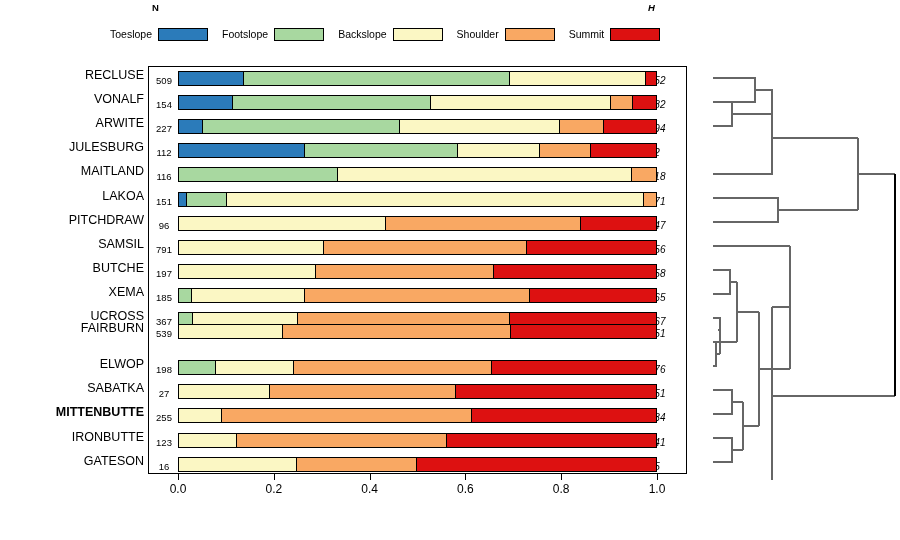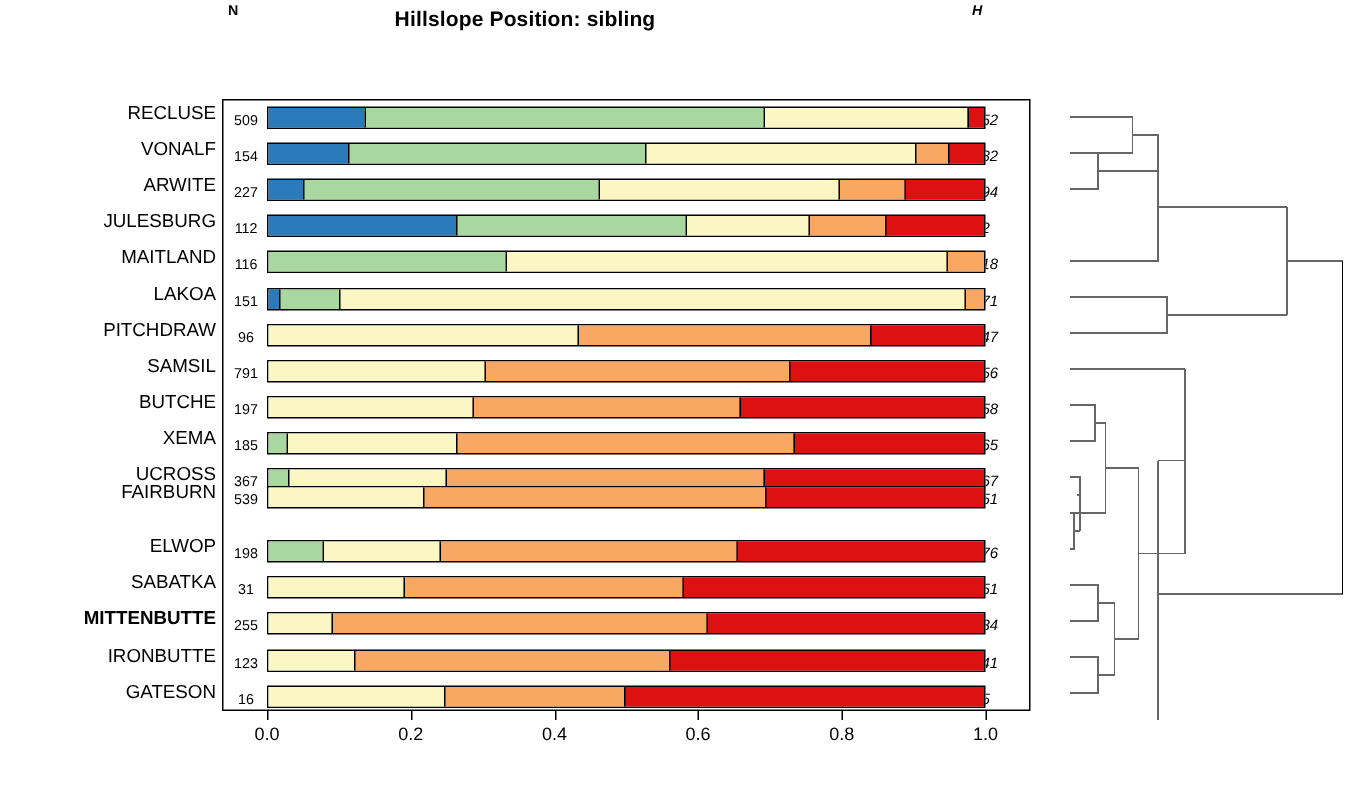--- a/index.html
+++ b/index.html
@@ -76,22 +76,43 @@
 
   
   .dendro{position:absolute;left:690px;top:60px;width:210px;height:420px;}
   .dendro svg{display:block;}
 </style>
 </head>
 <body>
 
 <div id="root">
 
-  <div class="chart-title">Hillslope Position: sibling</div>
-
+
+  <div class="legend" id="legend">
+      <div class="legend-item">
+        <span class="legend-label">Toeslope</span>
+        <span class="legend-swatch" style="background: rgb(43, 123, 186);"></span>
+      </div>
+      <div class="legend-item">
+        <span class="legend-label">Footslope</span>
+        <span class="legend-swatch" style="background: rgb(168, 216, 160);"></span>
+      </div>
+      <div class="legend-item">
+        <span class="legend-label">Backslope</span>
+        <span class="legend-swatch" style="background: rgb(251, 247, 196);"></span>
+      </div>
+      <div class="legend-item">
+        <span class="legend-label">Shoulder</span>
+        <span class="legend-swatch" style="background: rgb(249, 168, 99);"></span>
+      </div>
+      <div class="legend-item">
+        <span class="legend-label">Summit</span>
+        <span class="legend-swatch" style="background: rgb(221, 17, 17);"></span>
+      </div>
+    </div>
 
   <div class="panel"></div>
 
   <div class="col-head n">N</div>
   <div class="col-head h">H</div>
 
   <div id="rows">
       <div class="row" style="top: 66px;">
         <div class="soil-label" style="top: 2px;">RECLUSE</div>
         <div class="n-value" style="top: 9px;">509</div>
@@ -228,21 +249,21 @@
         <div class="h-value" style="top: 9px;">1.76</div>
         <div class="bar" style="top: 5px;">
           <div class="seg" style="flex: 0.076 0 0px; background: rgb(168, 216, 160);"></div>
           <div class="seg" style="flex: 0.162 0 0px; background: rgb(251, 247, 196);"></div>
           <div class="seg" style="flex: 0.415 0 0px; background: rgb(249, 168, 99);"></div>
           <div class="seg" style="flex: 0.347 0 0px; background: rgb(221, 17, 17);"></div>
         </div>
       </div>
       <div class="row" style="top: 379.3px;">
         <div class="soil-label" style="top: 2px;">SABATKA</div>
-        <div class="n-value" style="top: 9px;">31</div>
+        <div class="n-value" style="top: 9px;">27</div>
         <div class="h-value" style="top: 9px;">1.51</div>
         <div class="bar" style="top: 5px;">
           <div class="seg" style="flex: 0.19 0 0px; background: rgb(251, 247, 196);"></div>
           <div class="seg" style="flex: 0.389 0 0px; background: rgb(249, 168, 99);"></div>
           <div class="seg" style="flex: 0.421 0 0px; background: rgb(221, 17, 17);"></div>
         </div>
       </div>
       <div class="row" style="top: 403.4px;">
         <div class="soil-label bold" style="top: 2px;">MITTENBUTTE</div>
         <div class="n-value" style="top: 9px;">255</div>

